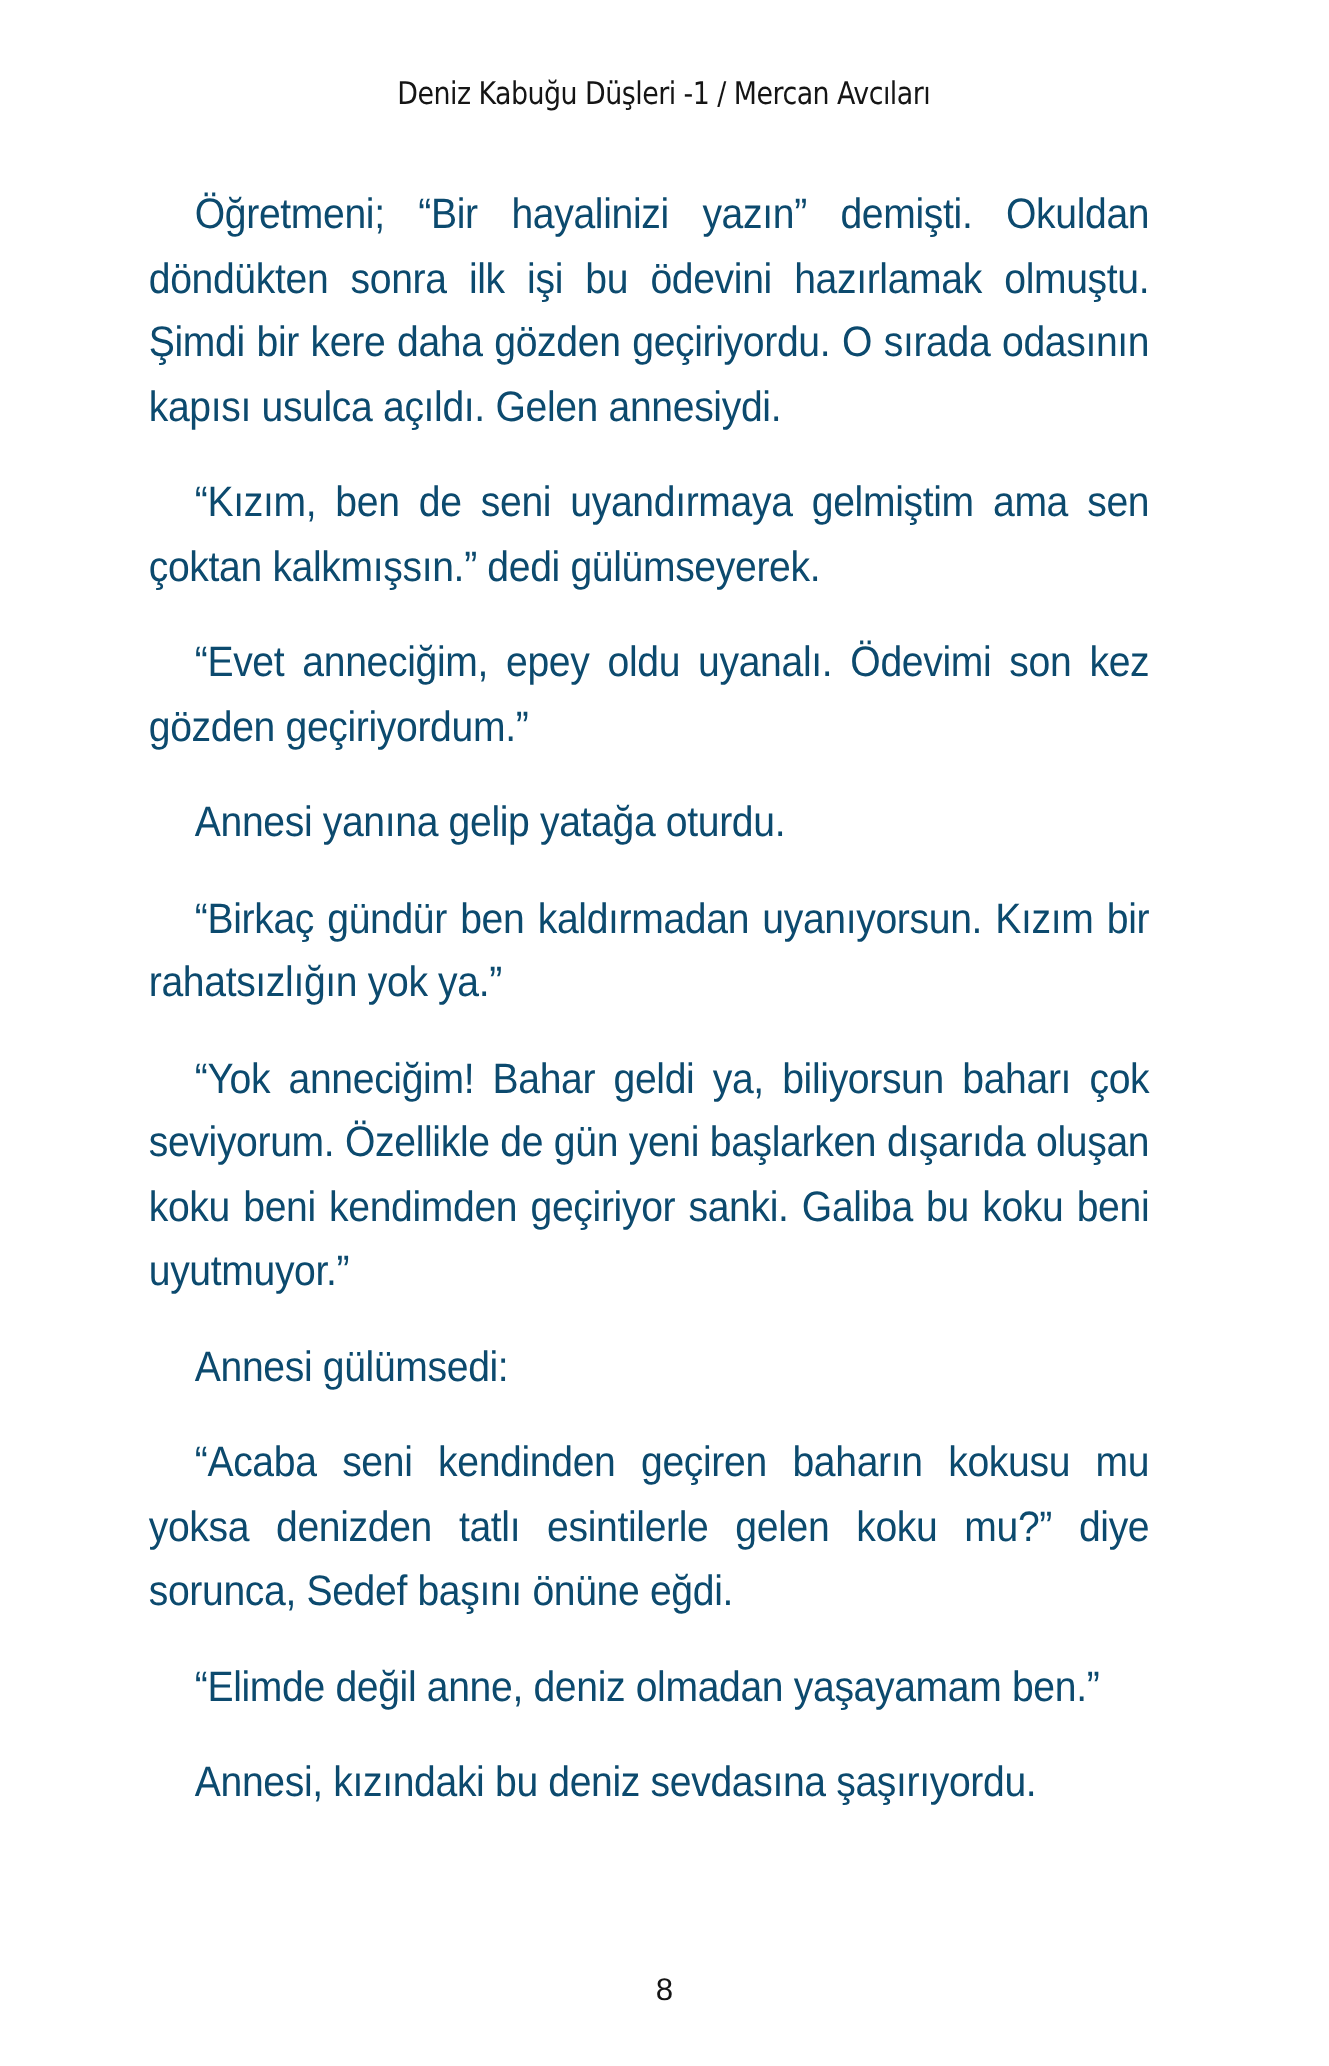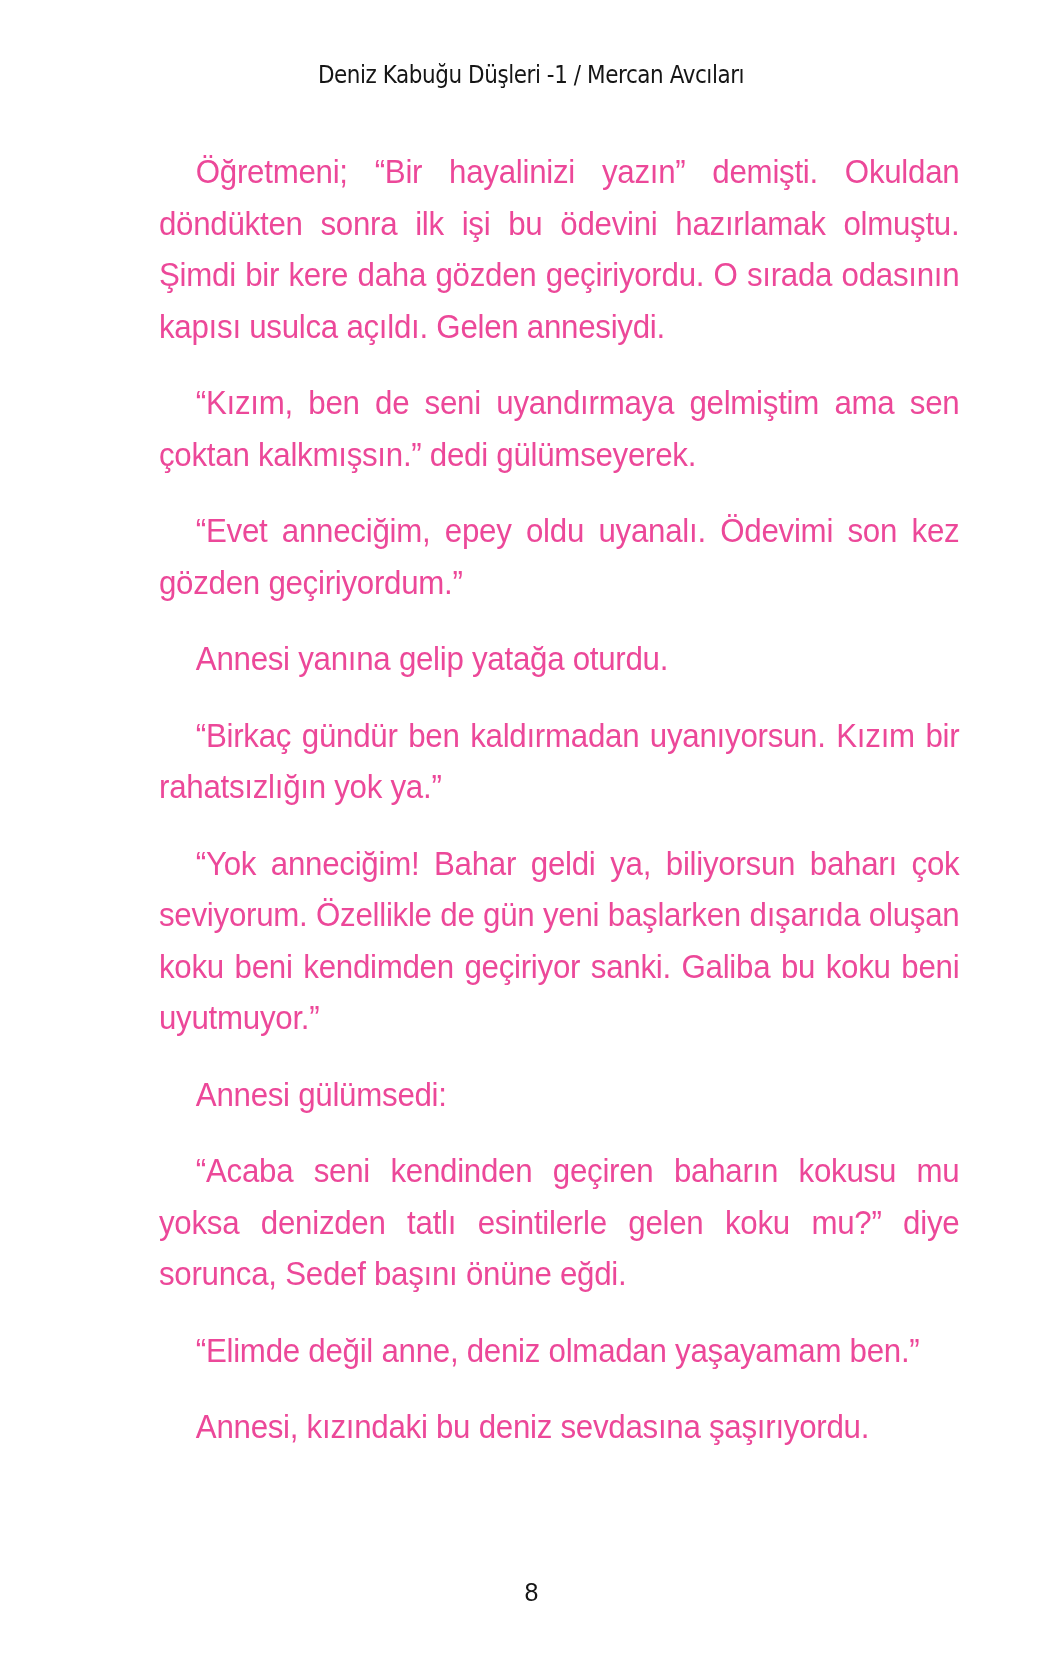--- a/index.html
+++ b/index.html
@@ -28,23 +28,22 @@
       transform-origin: 528px 0;
     }
     .body-text {
       position: absolute;
       top: 146px;
       left: 119px;
       width: 810px;
       font-family: "Liberation Sans", sans-serif;
       font-size: 34px;
       line-height: 51.5px;
-      color: #ec4899;
+      color: #0c4a6e;
       letter-spacing: -0.3px;
-      margin-left: 40px;
     }
     .para {
       margin: 0 0 25px 0;
       text-indent: 40px;
       text-align: justify;
       text-align-last: left;
       transform: scaleX(0.92);
       transform-origin: 0 0;
       width: 870px;
     }

